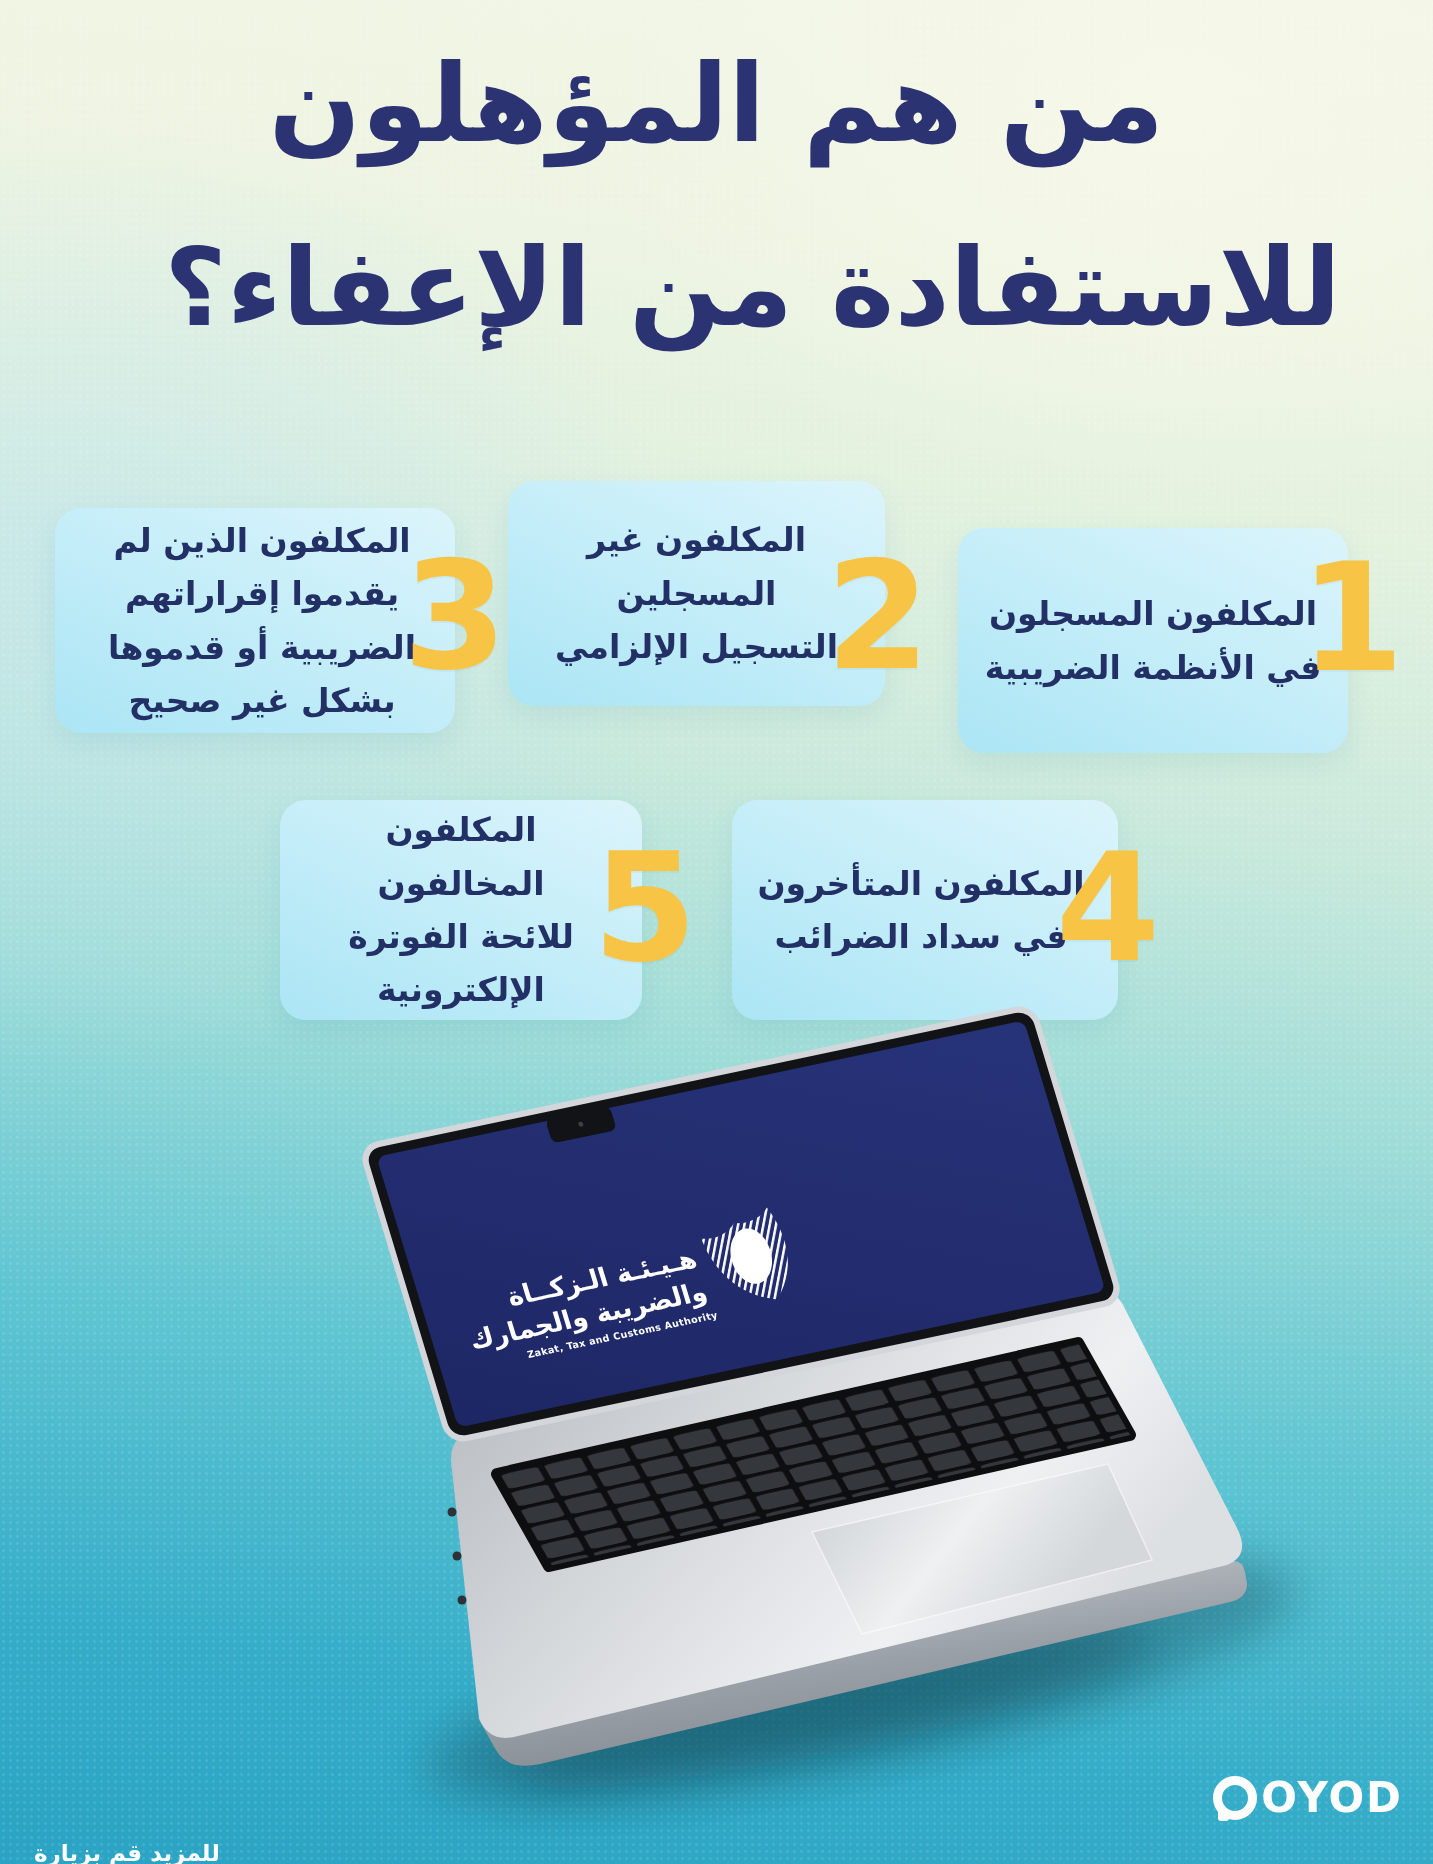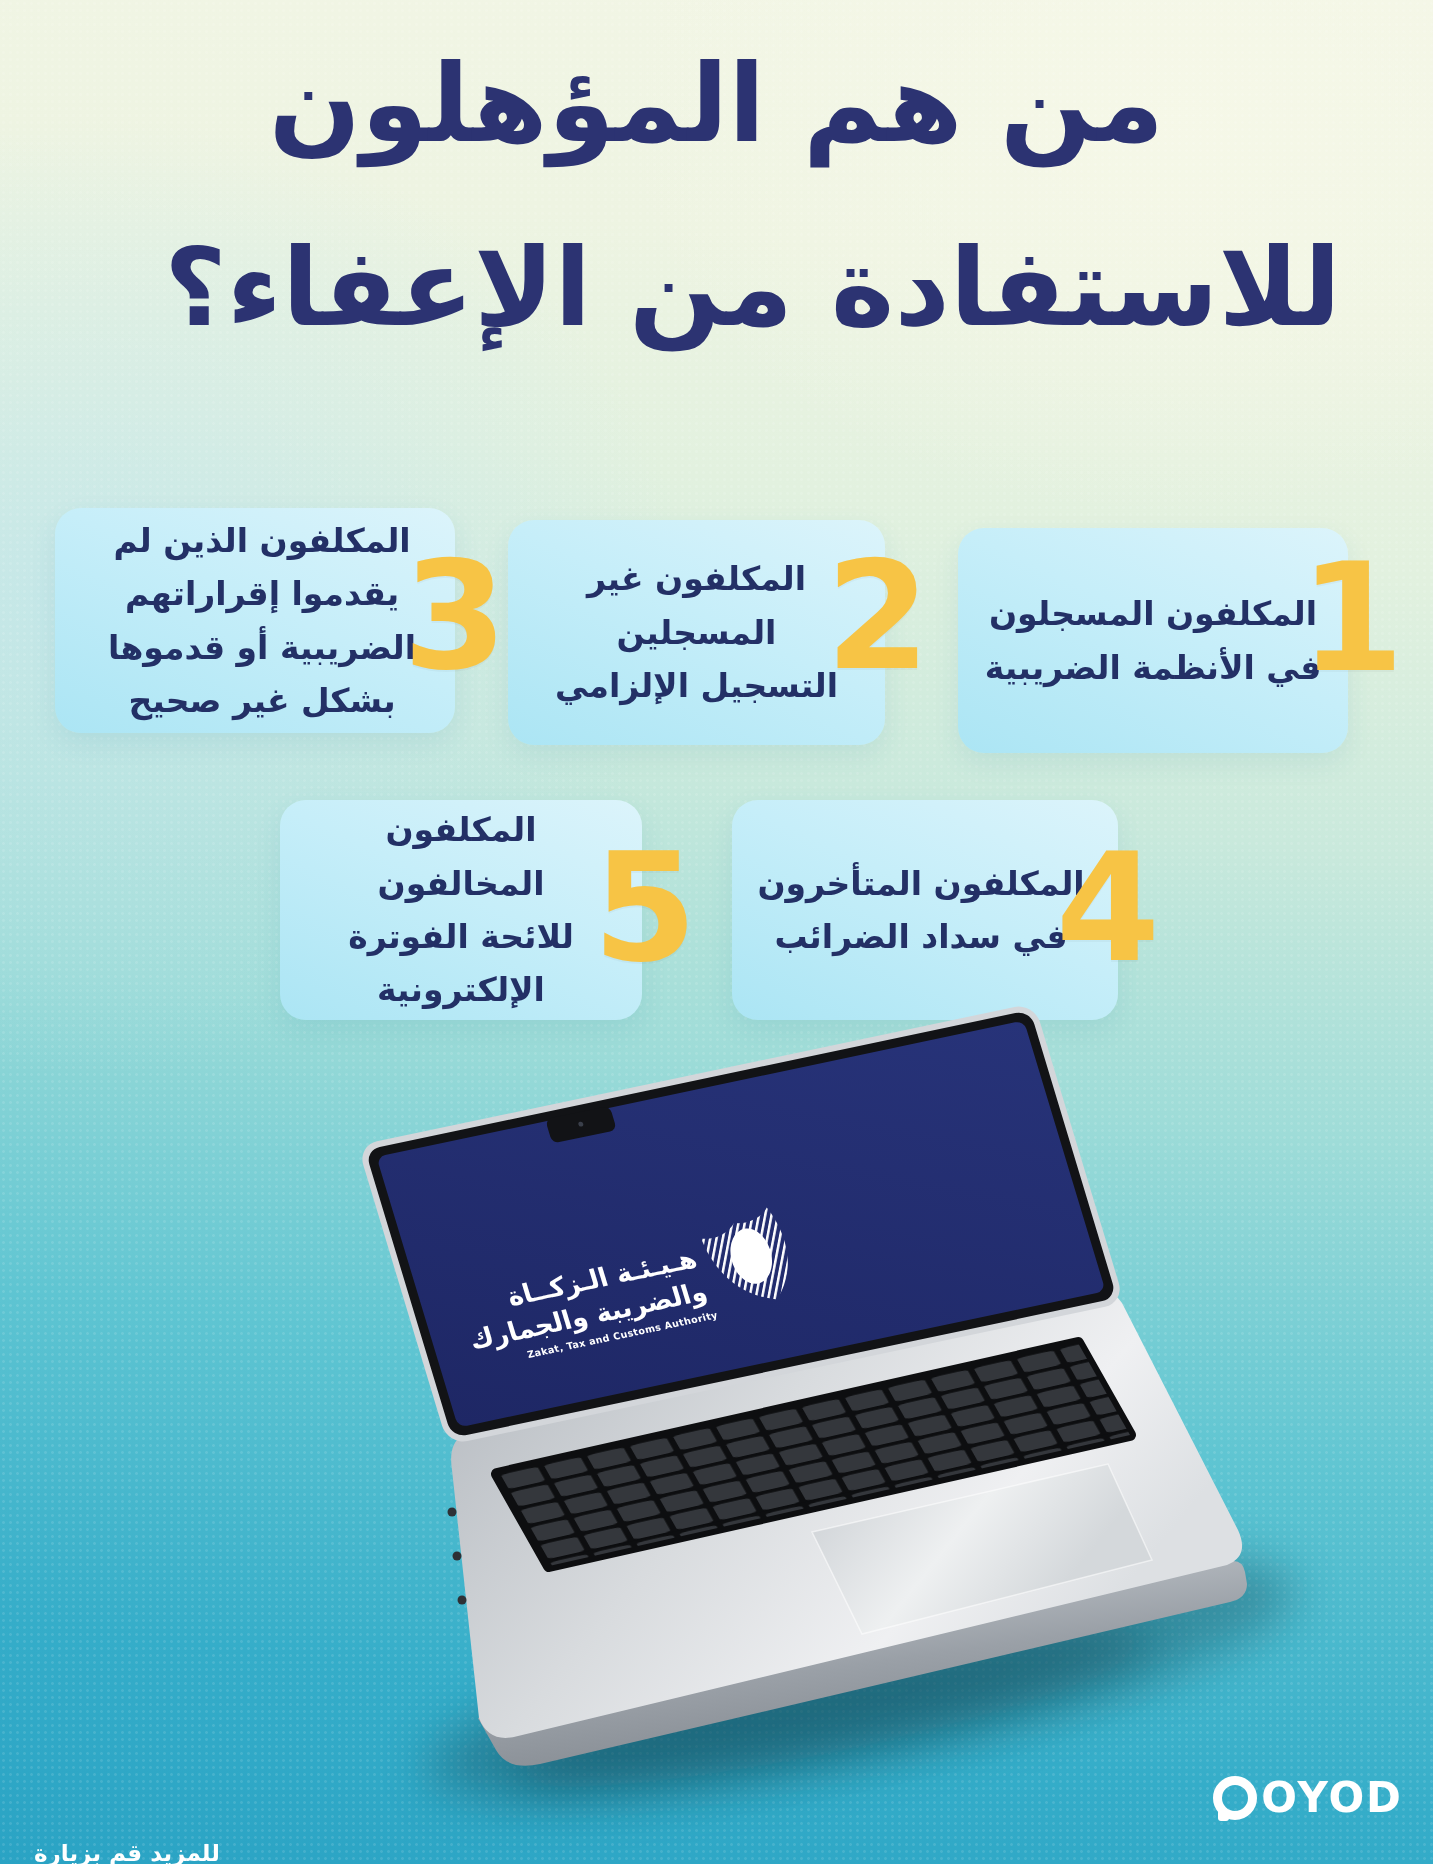--- a/index.html
+++ b/index.html
@@ -19,21 +19,21 @@
   .title-line.l1{top:26px;}
   .title-line.l2{top:210px;margin-left:36px;}
   .card{position:absolute;z-index:1;border-radius:26px;
     background:linear-gradient(205deg,#dcf4fb 0%,#c6eef9 45%,#abe5f4 100%);
     box-shadow:0 10px 26px rgba(42,130,160,.10);
     display:flex;flex-direction:column;justify-content:center;align-items:center;
     color:#233066;font-weight:700;font-size:33px;line-height:1.62;text-align:center;
     padding:0 26px;box-sizing:border-box;}
   .card span{display:block;}
   .card1{left:958px;top:528px;width:390px;height:225px;}
-  .card2{left:508px;top:520px;width:377px;height:225px;}
+  .card2{left:508px;top:481px;width:377px;height:225px;}
   .card3{left:55px; top:508px;width:400px;height:225px;padding-left:40px;}
   .card4{left:732px;top:800px;width:386px;height:220px;padding-left:18px;}
   .card5{left:280px;top:800px;width:362px;height:220px;}
   .num{position:absolute;z-index:3;color:#f7c445;font-weight:800;font-size:150px;line-height:1;
     transform:translate(-50%,-50%);text-shadow:0 2px 0 rgba(0,0,0,.03);}
   .n1{left:1352px;top:618px;}
   .n2{left:878px; top:616px;}
   .n3{left:455px; top:616px;}
   .n4{left:1108px;top:908px;}
   .n5{left:645px; top:908px;}

